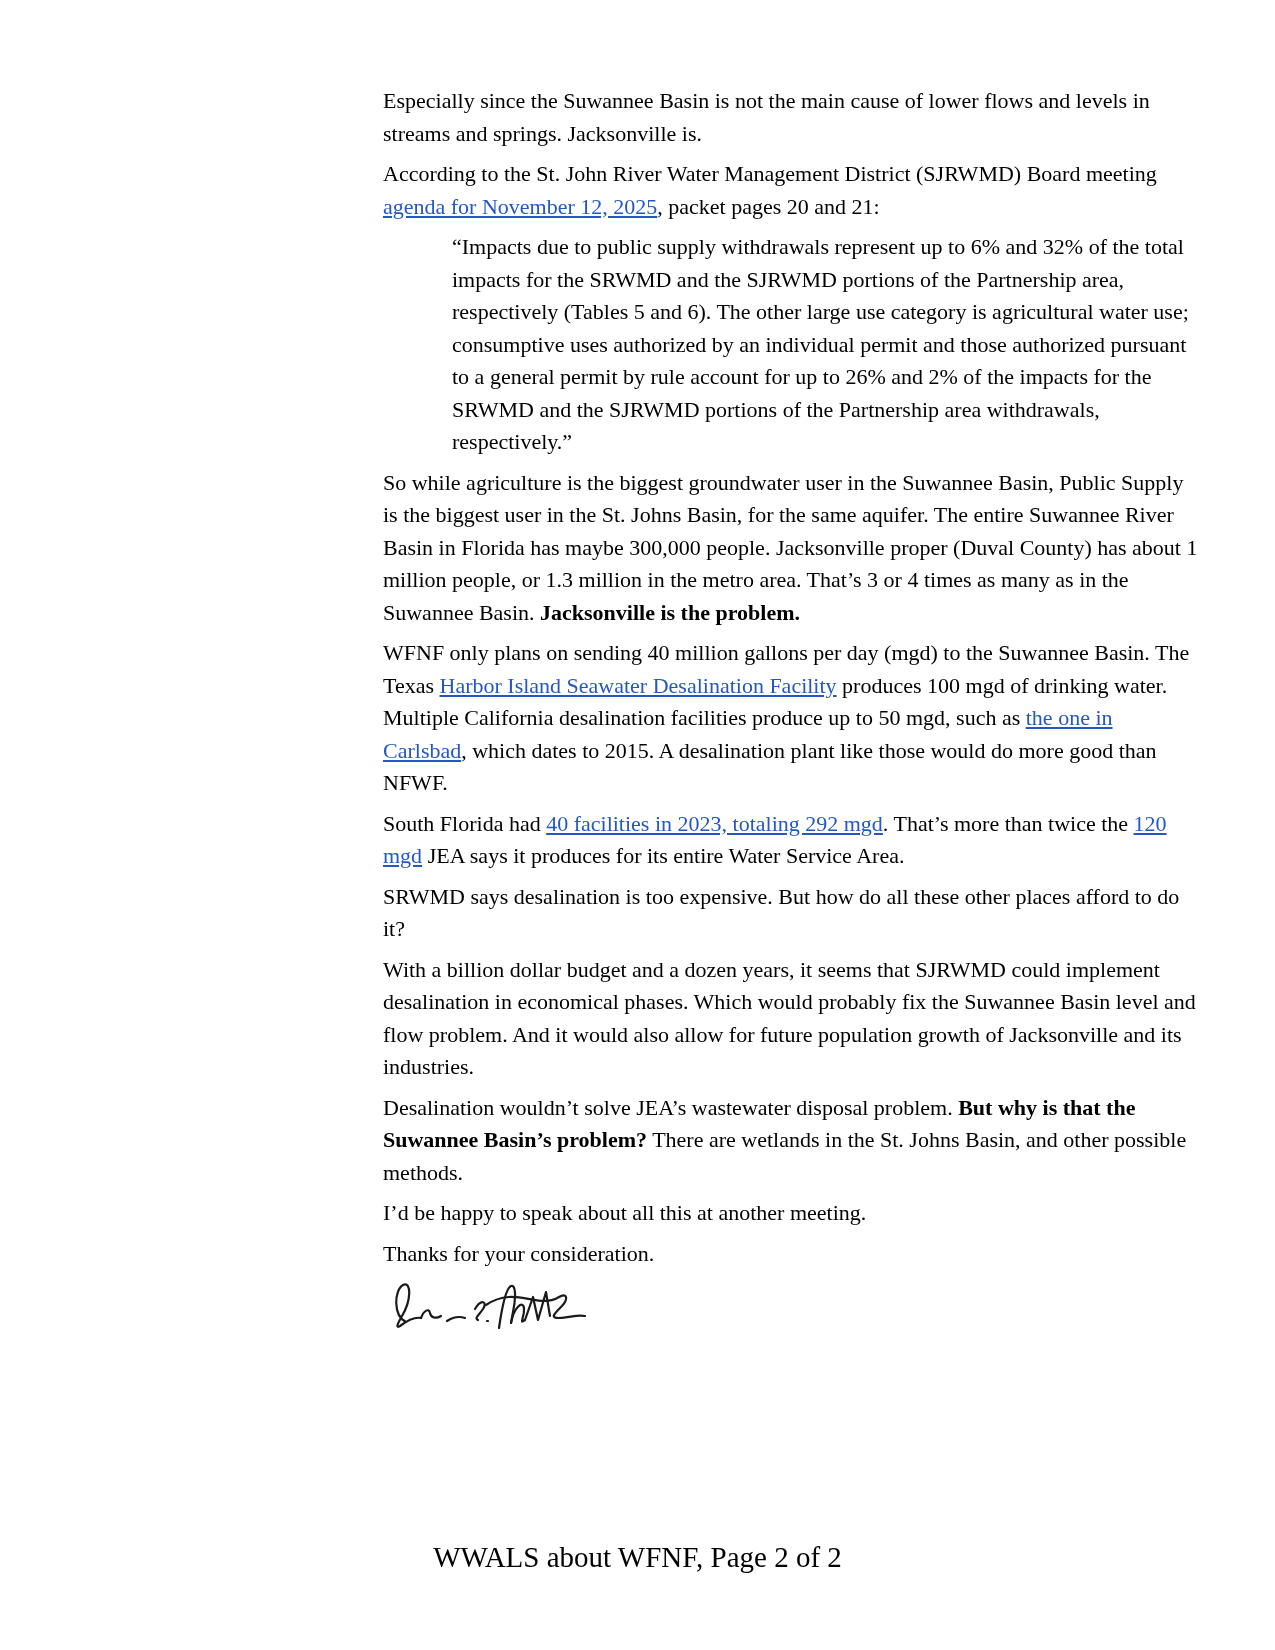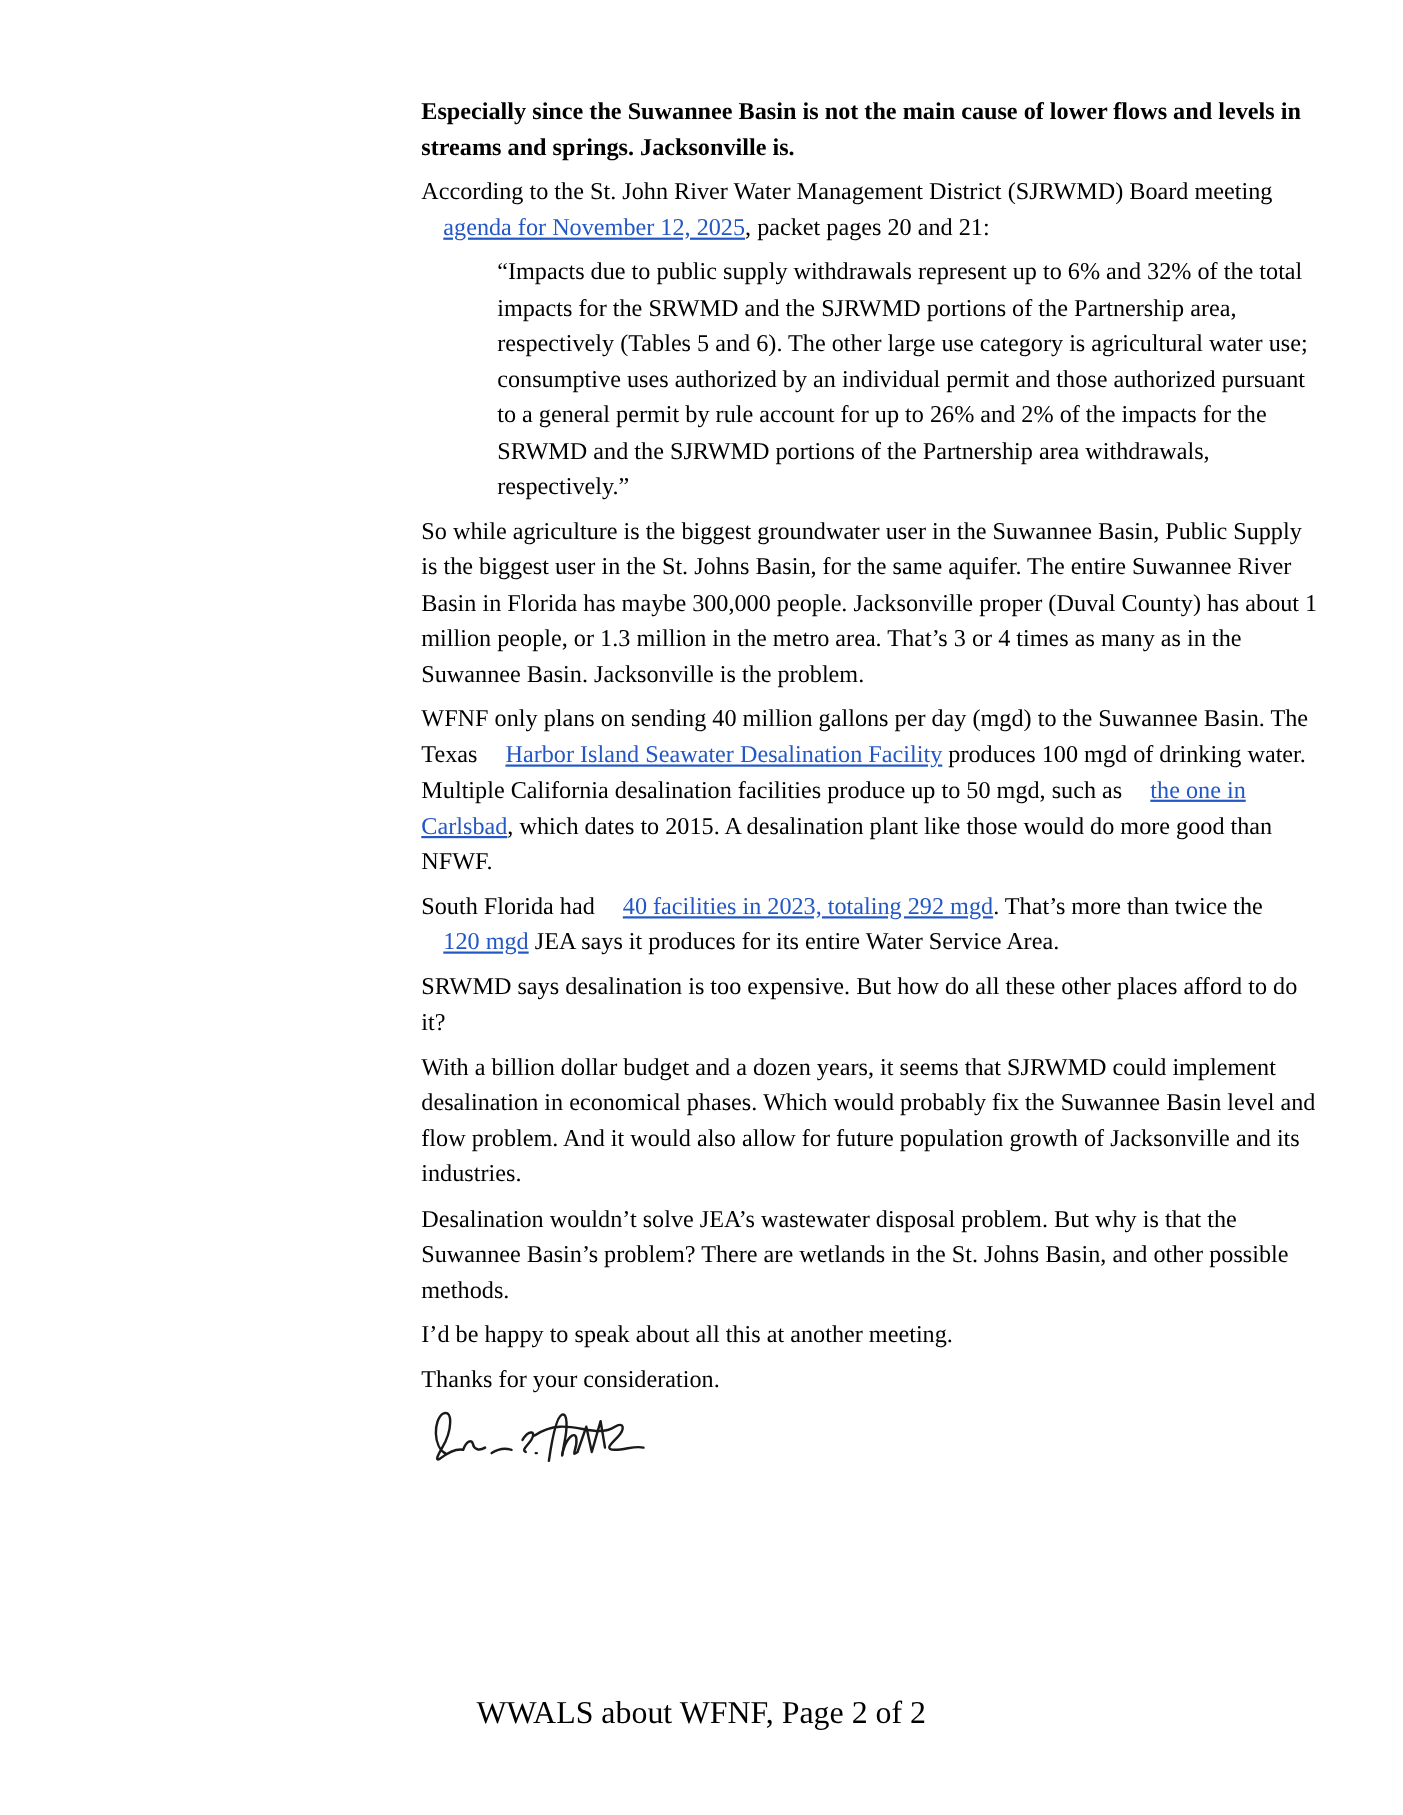--- a/index.html
+++ b/index.html
@@ -16,28 +16,27 @@
   .content {
     position: absolute;
     left: 383px;
     top: 85px;
     width: 818px;
   }
   .content p {
     margin: 0 0 8px 0;
     line-height: 32.5px;
   }
-  p.bold { font-weight: bold; }
-  .inline-bold { font-weight: normal; }
+  p.bold { font-weight: normal; }
+  .inline-bold { font-weight: bold; }
   .blockquote { margin-left: 69px !important; }
   a.link {
     color: #2257c5;
     text-decoration: underline;
     cursor: pointer;
-    margin-left: 20px;
   }
   .signature-wrap {
     margin: 4px 0 8px 4px;
     height: 54px;
   }
   .signature-wrap svg { display: block; }
   .signature-wrap path {
     fill: none;
     stroke: #1a1a1a;
     stroke-width: 2.2;

